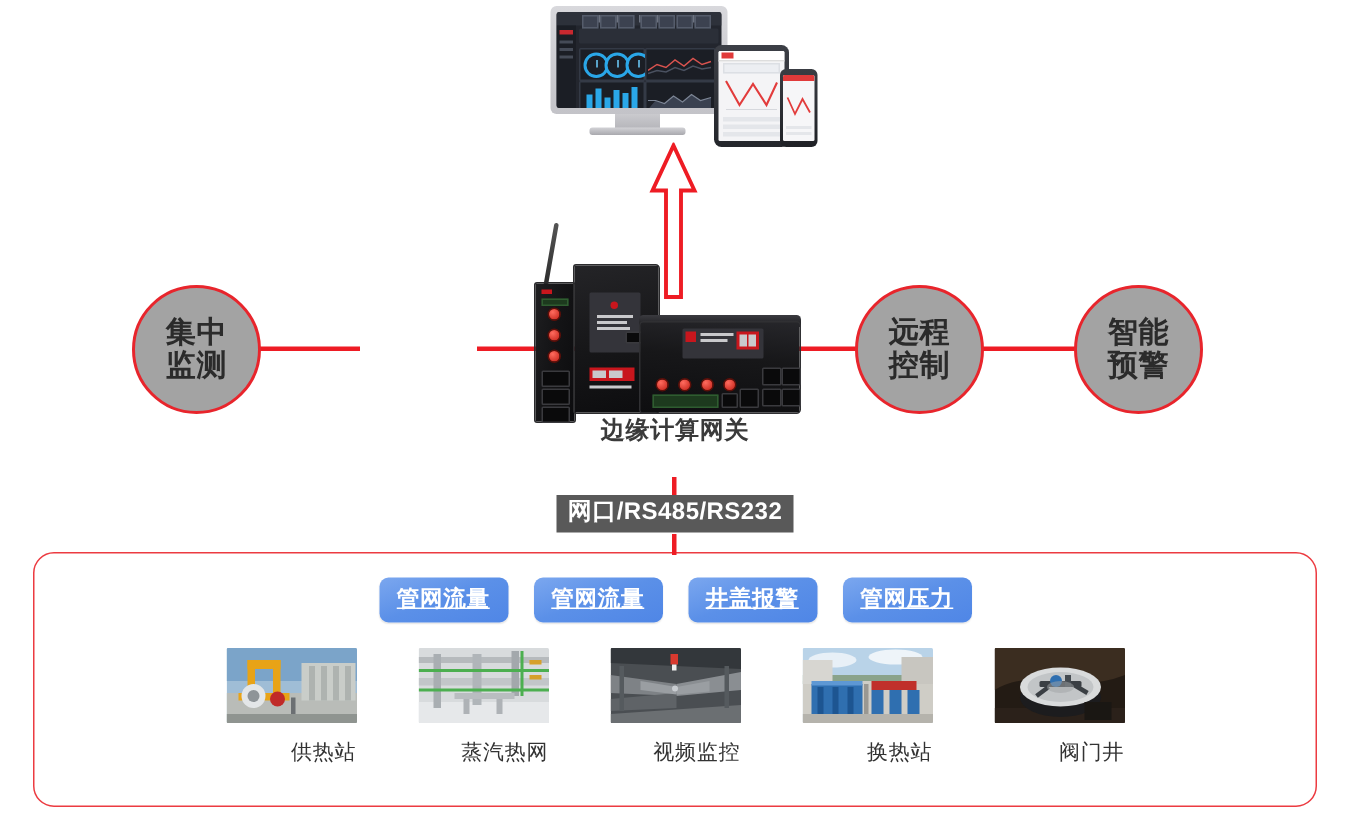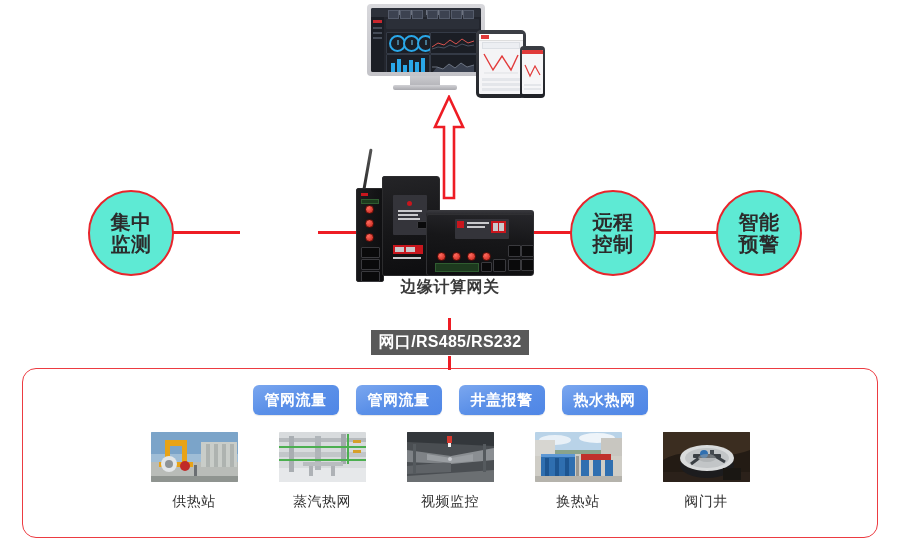--- a/index.html
+++ b/index.html
@@ -11,21 +11,21 @@
     position:relative;
   }
   #stage{position:absolute;left:0;top:0;width:900px;height:553px;}
 
   
   .hline{position:absolute;height:3px;background:#ee1c24;}
 
   
   .circle{
     position:absolute;width:82px;height:82px;border-radius:50%;
-    border:2.5px solid #e8252c;background:#5eead4;
+    border:2.5px solid #e8252c;background:#a3a3a3;
     display:flex;flex-direction:column;align-items:center;justify-content:center;
     z-index:6;
   }
   .circle span{
     display:block;font-size:20px;line-height:22px;color:#2b2b2b;
     font-weight:600;letter-spacing:.5px;white-space:nowrap;
   }
 
   
   #screens{position:absolute;left:363px;top:2px;width:190px;height:95px;z-index:5;}
@@ -141,24 +141,25 @@
     position:absolute;left:22px;top:368px;width:856px;height:170px;
     border:1.6px solid #ec3b41;border-radius:14px;box-sizing:border-box;background:#fff;z-index:2;
   }
   #tags{position:absolute;left:0;top:16px;width:100%;display:flex;
         justify-content:center;gap:17px;}
   .tag{
     background:linear-gradient(160deg,#7ba7ef 0%,#5b90e8 48%,#4f86e6 100%);
     color:#ffffff;font-size:15px;font-weight:600;line-height:17px;
     padding:6px 12px 7px;border-radius:6px;white-space:nowrap;letter-spacing:.5px;
     box-shadow:0 1px 1px rgba(0,0,0,.10);
+    text-decoration:underline;
   }
   #thumbs{position:absolute;left:0;top:63px;width:100%;display:flex;
           justify-content:center;align-items:flex-start;gap:41px;}
-  .thumb{width:87px;display:flex;flex-direction:column;align-items:center;}
+  .thumb{width:87px;display:flex;flex-direction:column;align-items:flex-end;}
   .pic{width:87px;height:50px;border-radius:1px;overflow:hidden;position:relative;}
   .cap{margin-top:11px;font-size:14px;color:#333;letter-spacing:.5px;white-space:nowrap;font-weight:500;}
 </style>
 </head>
 <body>
 
 <div id="stage">
 
   <div class="hline" style="left:168px;top:231px;width:72px;"></div>
   <div class="hline" style="left:318px;top:231px;width:122px;"></div>
@@ -338,21 +339,21 @@
   </div>
 
   <div class="vconn" style="left:448px;top:356px;height:14px;"></div>
 
   <div id="panel">
 
     <div id="tags">
       <div class="tag">管网流量</div>
       <div class="tag">管网流量</div>
       <div class="tag">井盖报警</div>
-      <div class="tag">热水热网</div>
+      <div class="tag">管网压力</div>
     </div>
 
     <div id="thumbs">
 
       <div class="thumb">
         <div class="pic">
           <svg width="87" height="50" viewBox="0 0 87 50">
             <rect width="87" height="50" fill="#9fbdd6"></rect>
             <rect y="0" width="87" height="22" fill="#7ba4c9"></rect>
             <rect y="30" width="87" height="20" fill="#b9bcb8"></rect>

